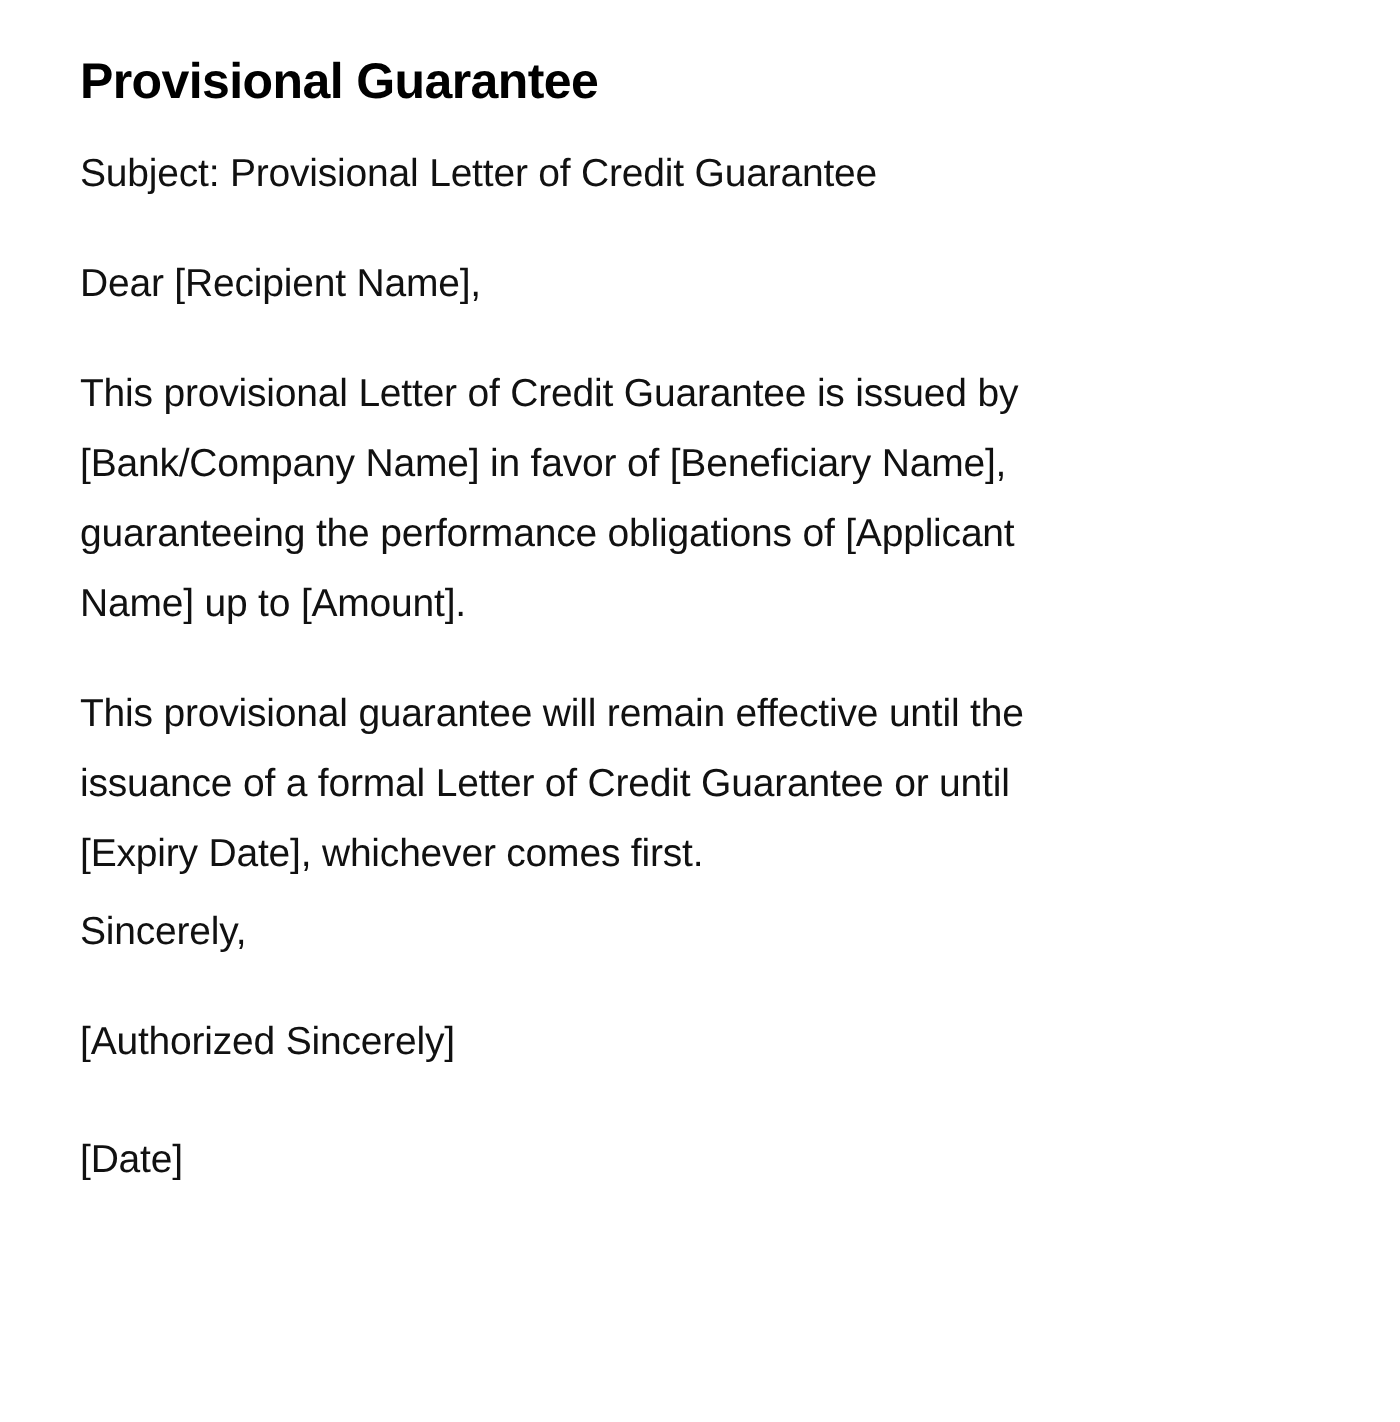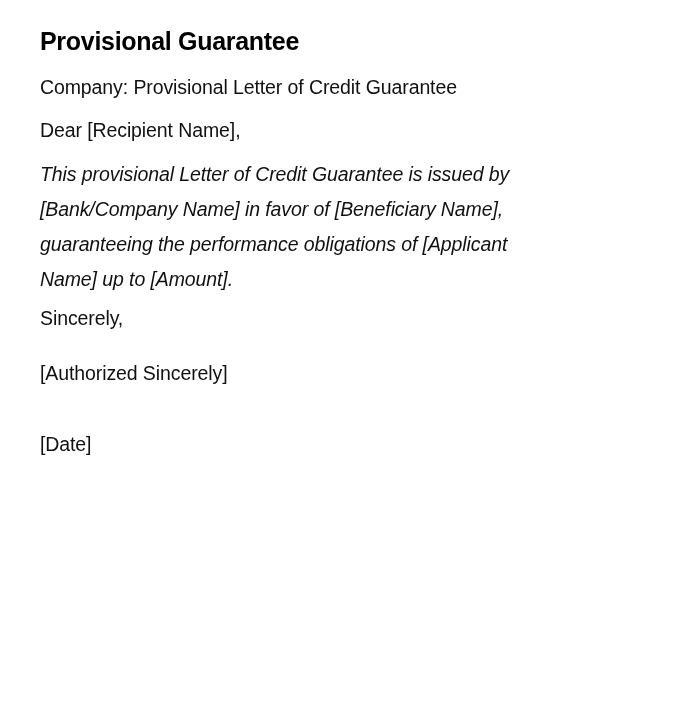--- a/index.html
+++ b/index.html
@@ -28,32 +28,33 @@
     letter-spacing: -0.3px;
     color: #000;
   }
   p {
     margin: 0;
     font-size: 19.5px;
     line-height: 35px;
     letter-spacing: -0.1px;
   }
   .subject { margin-top: 12px; }
-  .greeting { margin-top: 8px; }
-  .para1 { margin-top: 9px; font-style: italic; }
+  .greeting { margin-top: 20px; }
+  .para1 { margin-top: 20px; }
   .para2 { margin-top: 20px; }
   .closing { margin-top: 4px; }
   .sig { margin-top: 20px; }
   .bank { margin-top: 20px; }
-  .date { margin-top: 36px; }
+  .date { margin-top: 24px; }
 </style>
 </head>
 <body>
 
 <div class="page">
   <h1 class="title">Provisional Guarantee</h1>
-  <p class="subject">Company: Provisional Letter of Credit Guarantee</p>
+  <p class="subject">Subject: Provisional Letter of Credit Guarantee</p>
   <p class="greeting">Dear [Recipient Name],</p>
   <p class="para1">This provisional Letter of Credit Guarantee is issued by [Bank/Company Name] in favor of [Beneficiary Name], guaranteeing the performance obligations of [Applicant Name] up to [Amount].</p>
+  <p class="para2">This provisional guarantee will remain effective until the issuance of a formal Letter of Credit Guarantee or until [Expiry Date], whichever comes first.</p>
   <p class="closing">Sincerely,</p>
   <p class="sig">[Authorized Sincerely]</p>
   <p class="date">[Date]</p>
 </div>
 
 </body></html>

